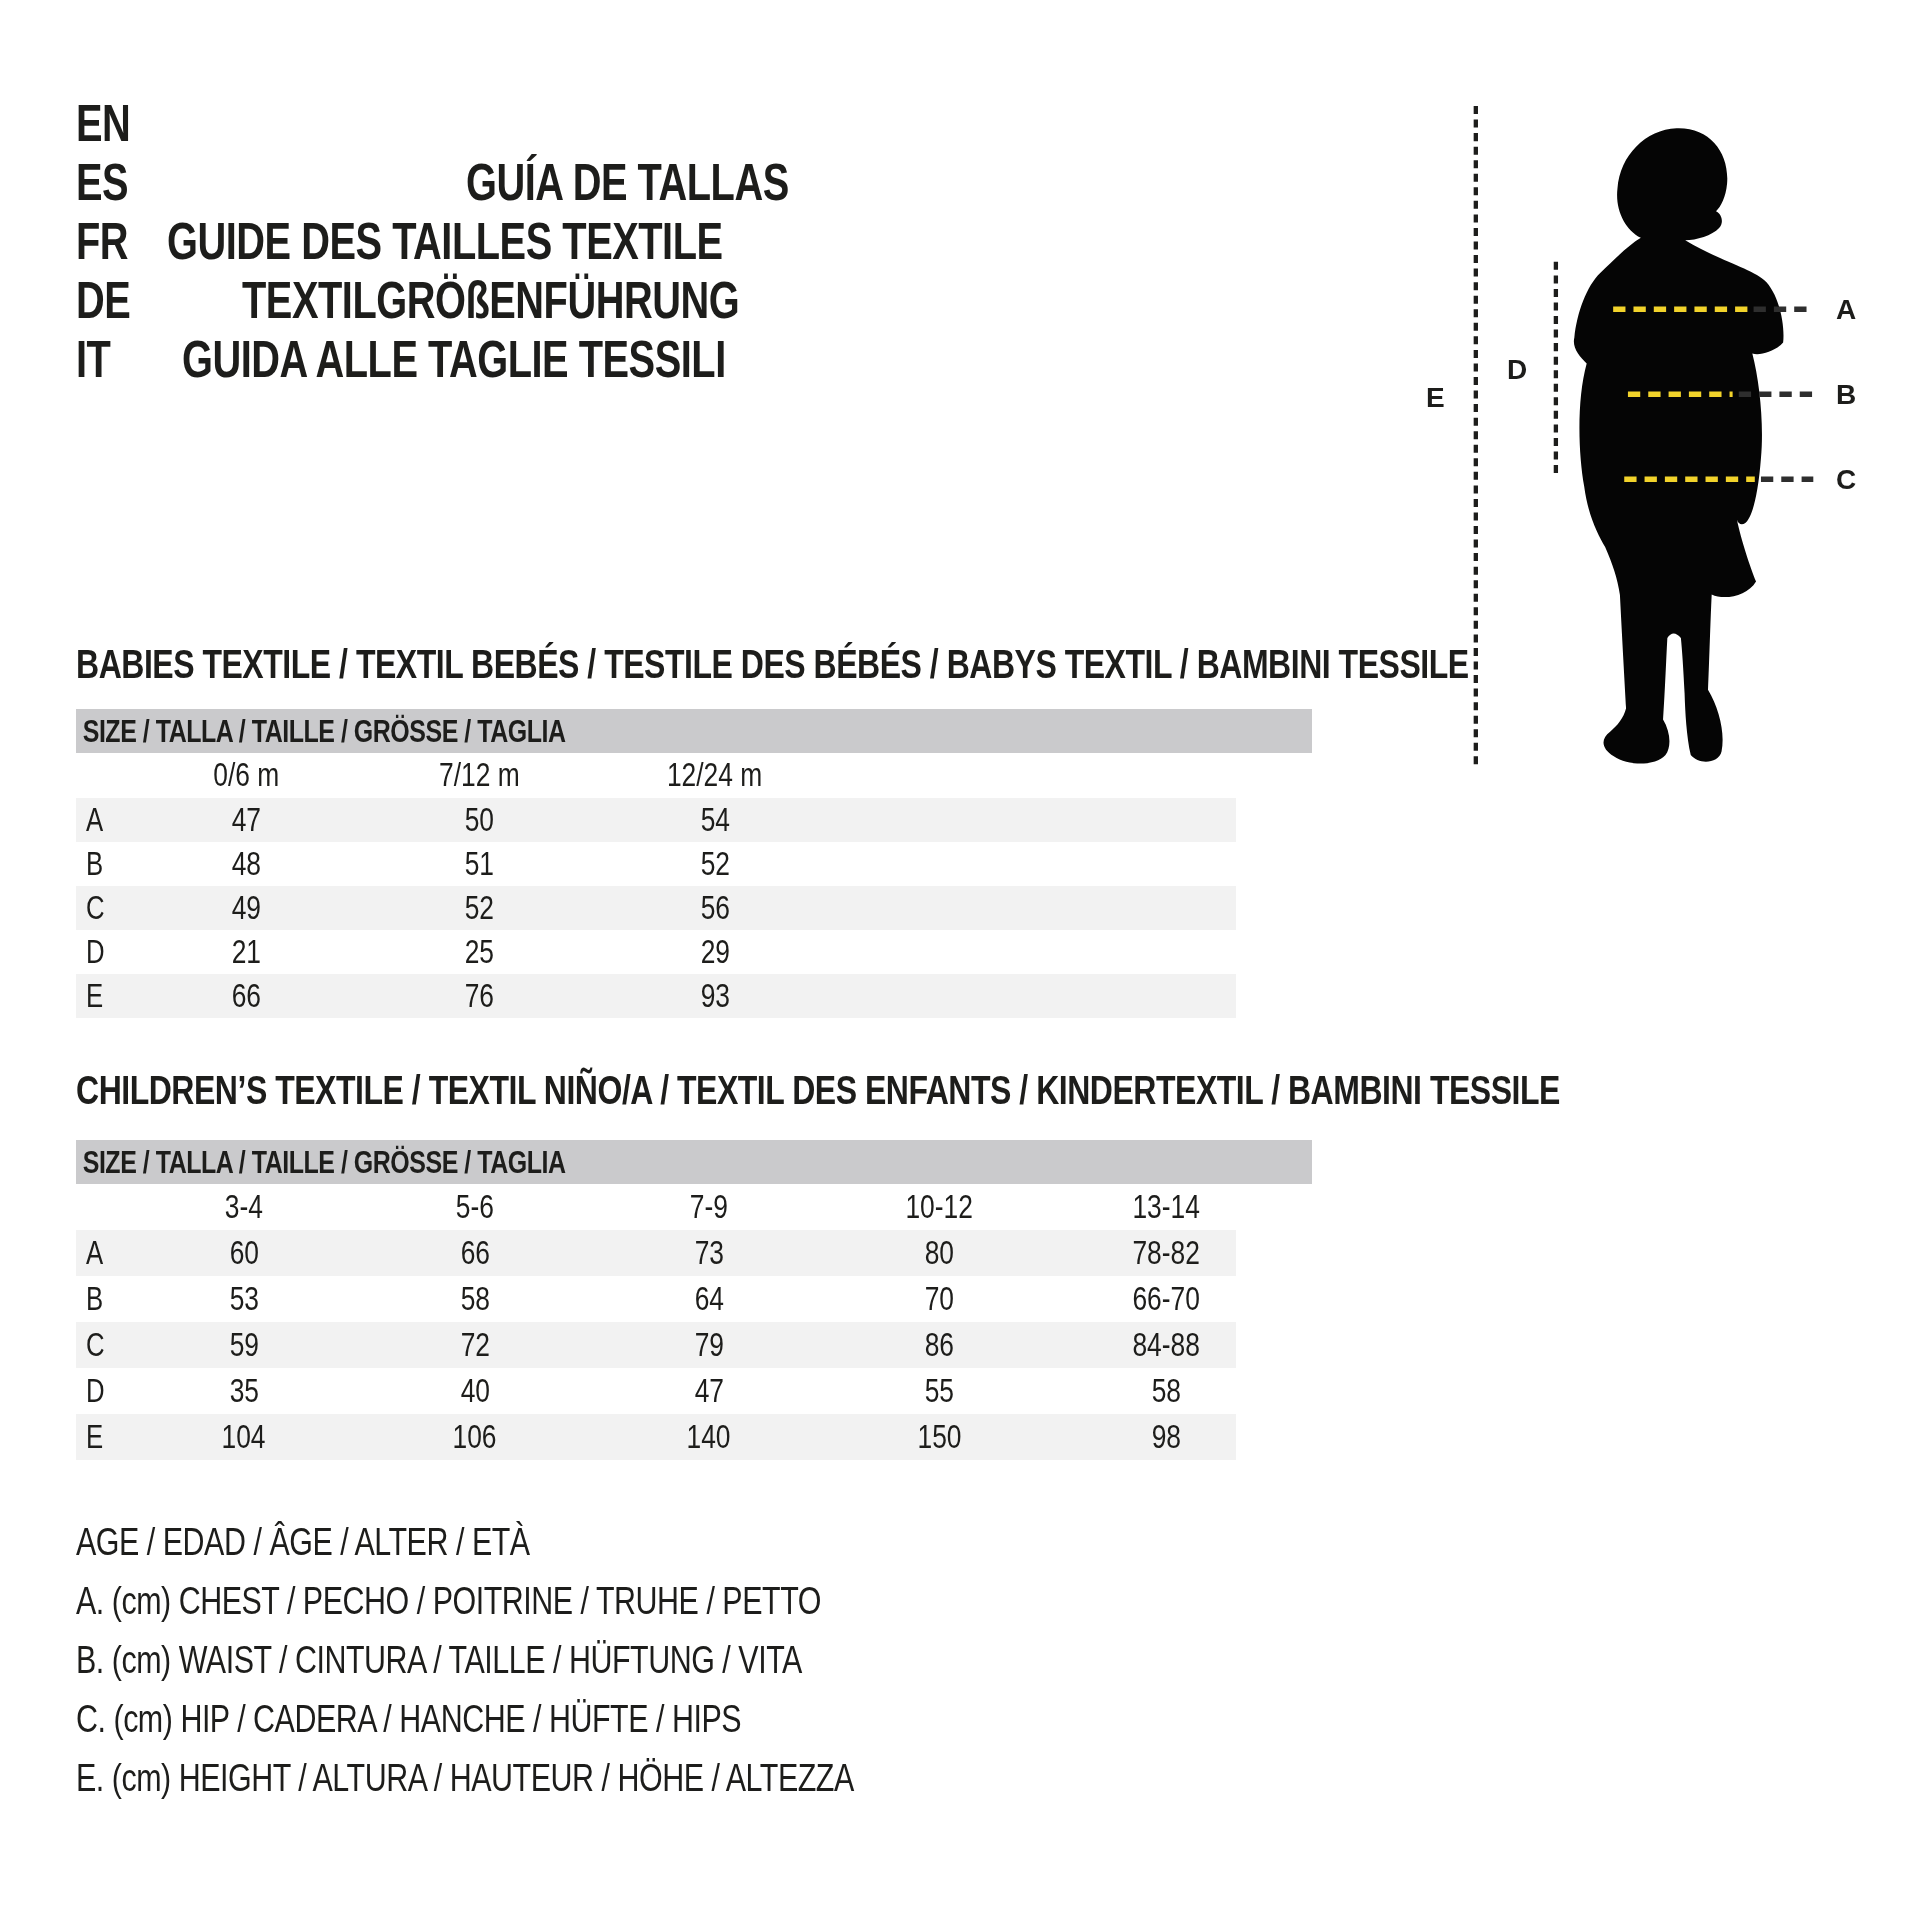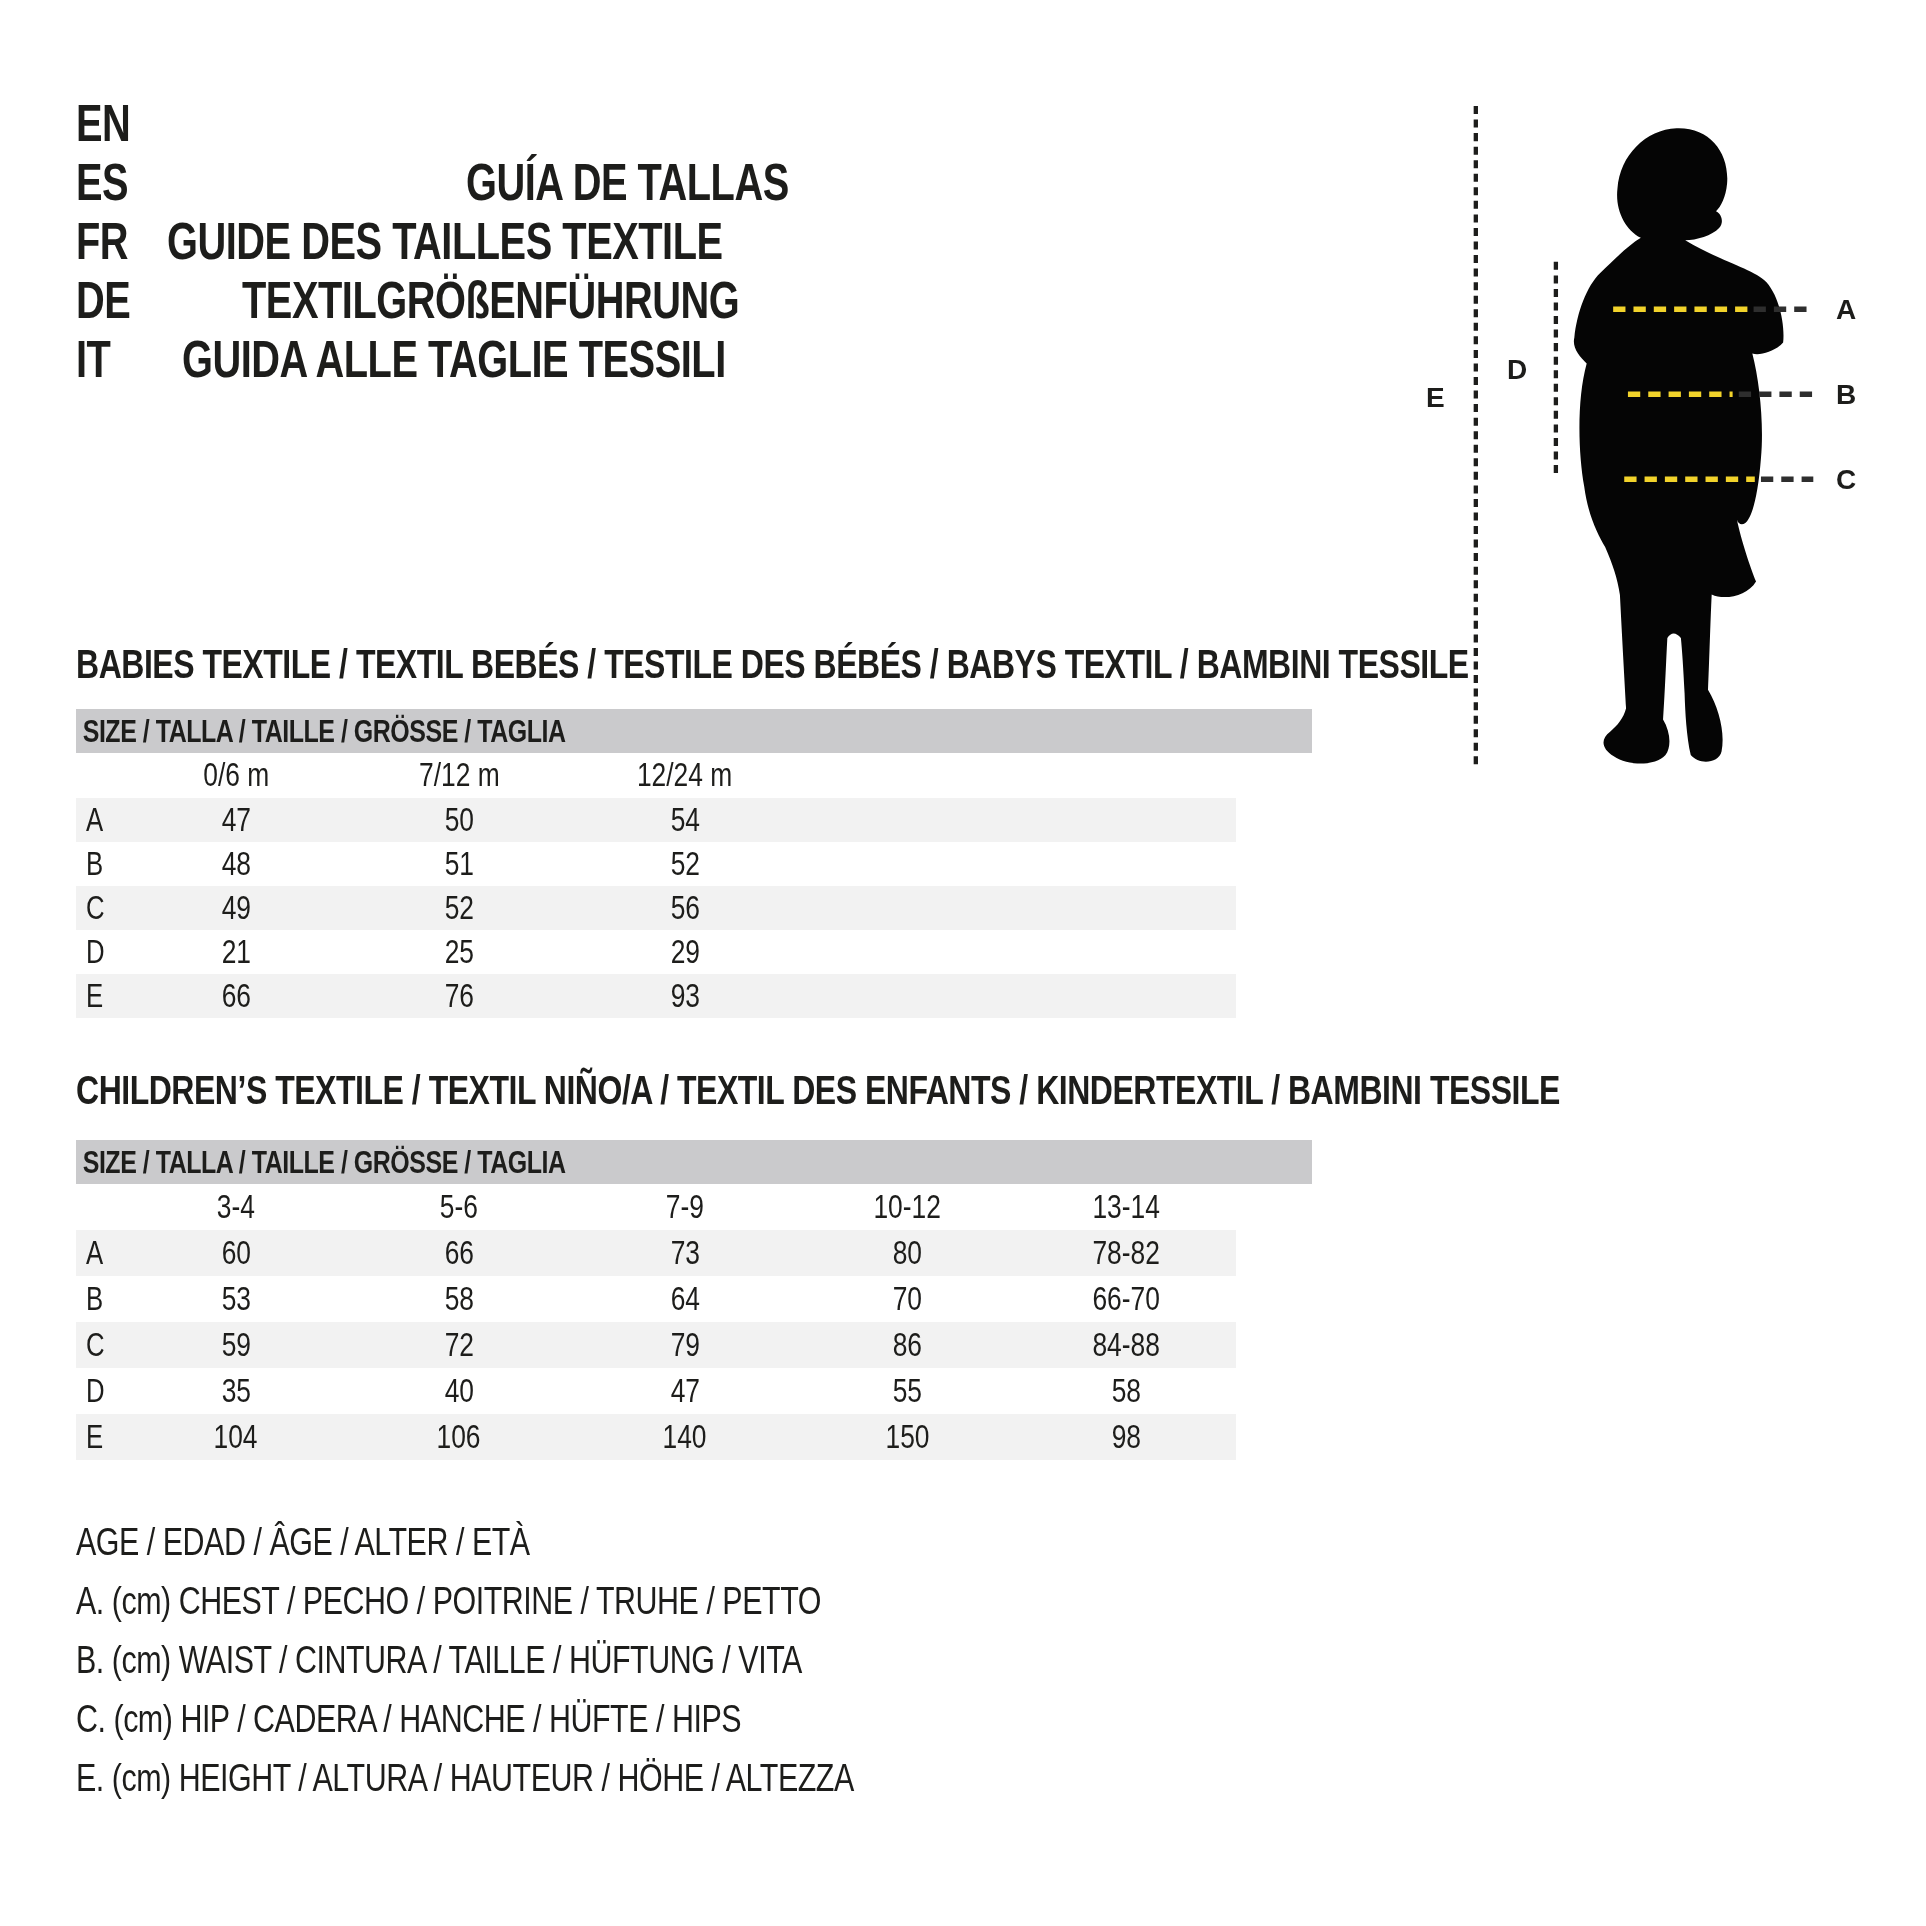--- a/index.html
+++ b/index.html
@@ -84,22 +84,22 @@
 
   .size-table {
     left: 76px;
     width: 1160px;
     font-size: 33px;
   }
   .t-row {
     display: grid;
     align-items: center;
   }
-  .babies-grid { grid-template-columns: 49px 222px 224px 228px 437px; }
-  .children-grid { grid-template-columns: 49px 222px 224px 228px 217px 220px; }
+  .babies-grid { grid-template-columns: 49px 222px 224px 228px 437px; gap: 10px; }
+  .children-grid { grid-template-columns: 49px 222px 224px 228px 217px 220px; gap: 8px; }
   .t-row.head { height: 46px; font-weight: 400; }
   .babies-rows .t-row { height: 44px; }
   .children-rows .t-row { height: 46px; }
   .t-row.shade { background: #f2f2f2; }
   .t-cell { text-align: center; }
   .t-label { text-align: left; padding-left: 10px; }
 
   
   .legend {
     left: 76px;

